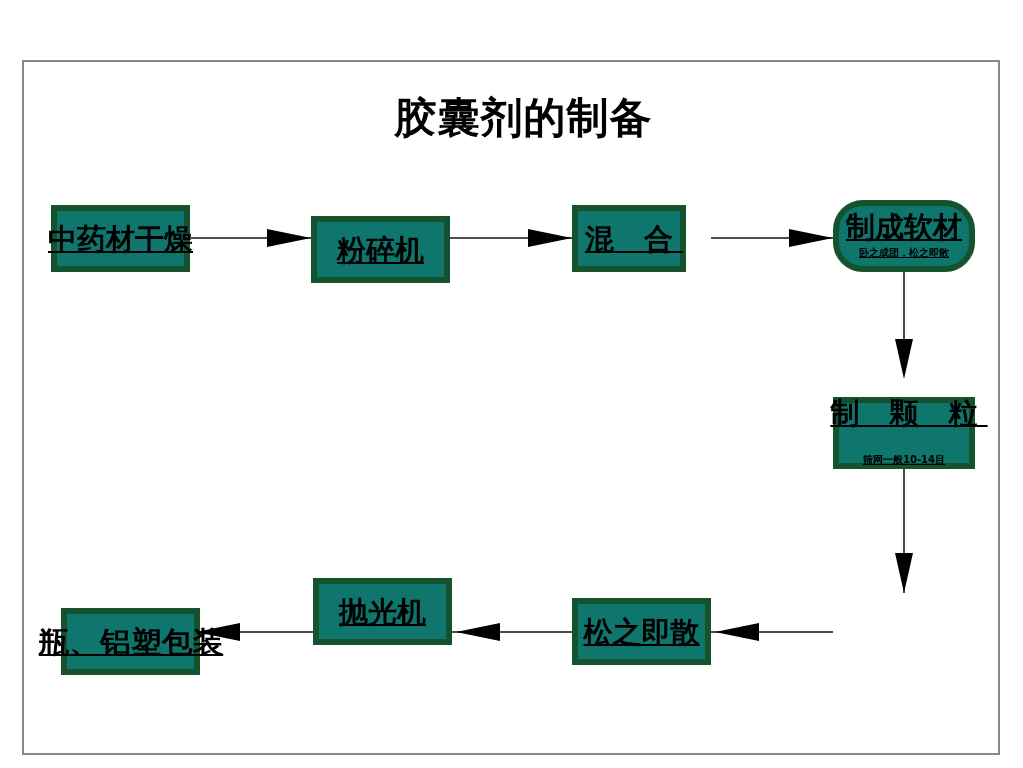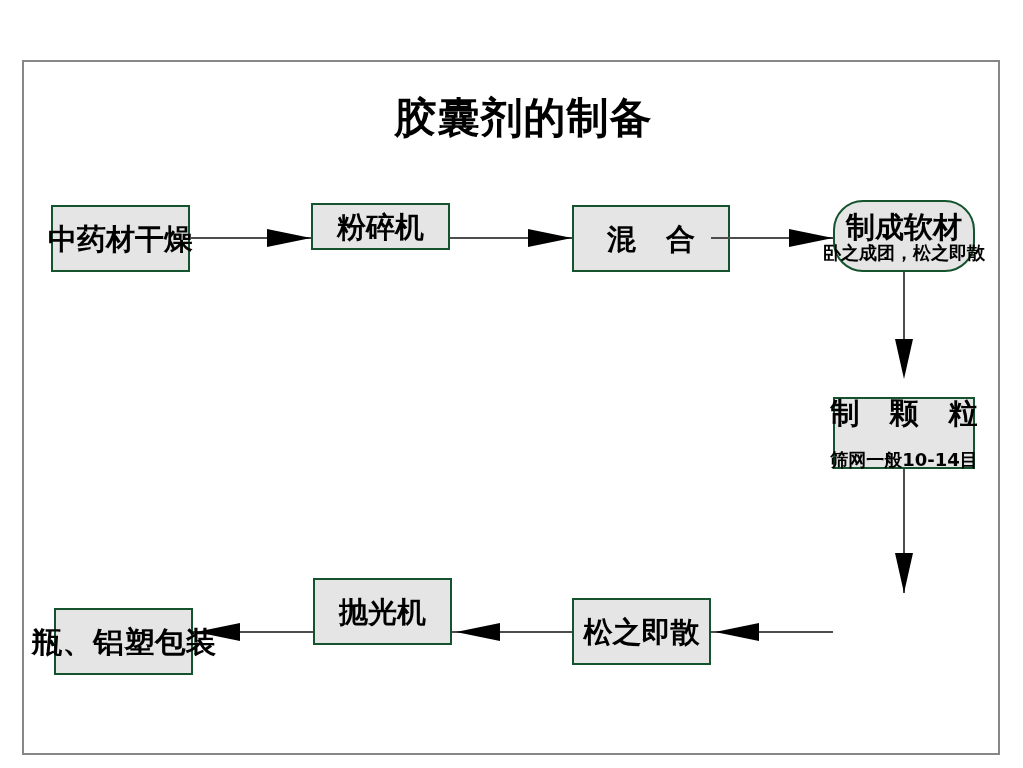--- a/index.html
+++ b/index.html
@@ -43,45 +43,46 @@
     color: #000000;
     letter-spacing: 1px;
     line-height: 52px;
     white-space: nowrap;
   }
 
   
   .node {
     position: absolute;
     box-sizing: border-box;
-    border: 2px solid #14532d;
-    background: #e5e5e5;
+    border: 6px solid #14532d;
+    background: #0f766e;
     display: flex;
     flex-direction: column;
     align-items: center;
     justify-content: center;
     overflow: visible;
+    text-decoration: underline;
   }
 
   .node .main {
     font-size: 29px;
     font-weight: bold;
     color: #000000;
     line-height: 34px;
     white-space: nowrap;
     text-align: center;
   }
 
   .node .main.spaced {
     letter-spacing: 10px;
     text-indent: 10px;
   }
 
   .node .sub {
-    font-size: 18px;
+    font-size: 10px;
     font-weight: bold;
     color: #000000;
     line-height: 16px;
     white-space: nowrap;
     text-align: center;
     margin-top: 1px;
   }
 
   .node.with-sub .main {
     margin-top: -2px;
@@ -142,28 +143,28 @@
 
   <div class="title">胶囊剂的制备</div>
 
   <div class="node" style="left:51px; top:205px; width:139px; height:67px;">
     <div class="main">中药材干燥</div>
   </div>
 
   <div class="conn-h" style="left:190px; top:237px; width:121px;"></div>
   <div class="head-right" style="left:267px; top:229px;"></div>
 
-  <div class="node" style="left:311px; top:203px; width:139px; height:47px;align-items:center;">
+  <div class="node" style="left:311px; top:216px; width:139px; height:67px;align-items:center;">
     <div class="main">粉碎机</div>
   </div>
 
   <div class="conn-h" style="left:450px; top:237px; width:122px;"></div>
   <div class="head-right" style="left:528px; top:229px;"></div>
 
-  <div class="node" style="left:572px; top:205px; width:158px; height:67px;">
+  <div class="node" style="left:572px; top:205px; width:114px; height:67px;">
     <div class="main spaced">混 合</div>
   </div>
 
   <div class="conn-h" style="left:711px; top:237px; width:122px;"></div>
   <div class="head-right" style="left:789px; top:229px;"></div>
 
   <div class="node with-sub" style="left:833px; top:200px; width:142px; height:72px;border-radius:30px;">
     <div class="main">制成软材</div>
     <div class="sub">卧之成团，松之即散</div>
   </div>
@@ -190,17 +191,17 @@
   <div class="conn-h" style="left:452px; top:631px; width:120px;"></div>
   <div class="head-left" style="left:456px; top:623px;"></div>
 
   <div class="node" style="left:313px; top:578px; width:139px; height:67px;">
     <div class="main">抛光机</div>
   </div>
 
   <div class="conn-h" style="left:192px; top:631px; width:121px;"></div>
   <div class="head-left" style="left:196px; top:623px;"></div>
 
-  <div class="node overflow" style="left:54px; top:608px; width:139px; height:67px;">
+  <div class="node overflow" style="left:61px; top:608px; width:139px; height:67px;">
     <div class="main">瓶、铝塑包装</div>
   </div>
 
 </div>
 
 </body></html>

